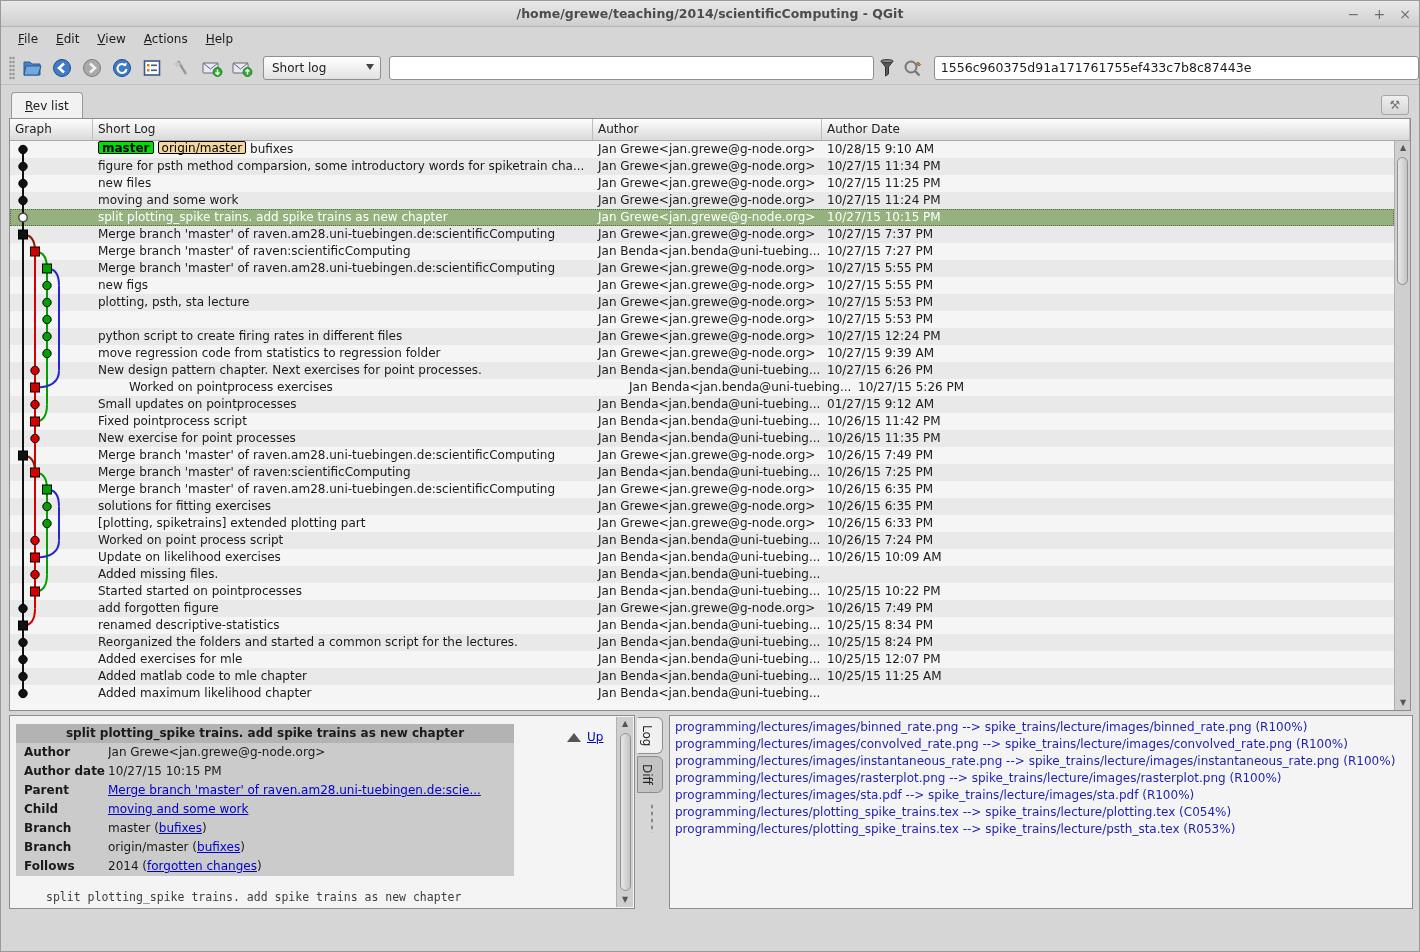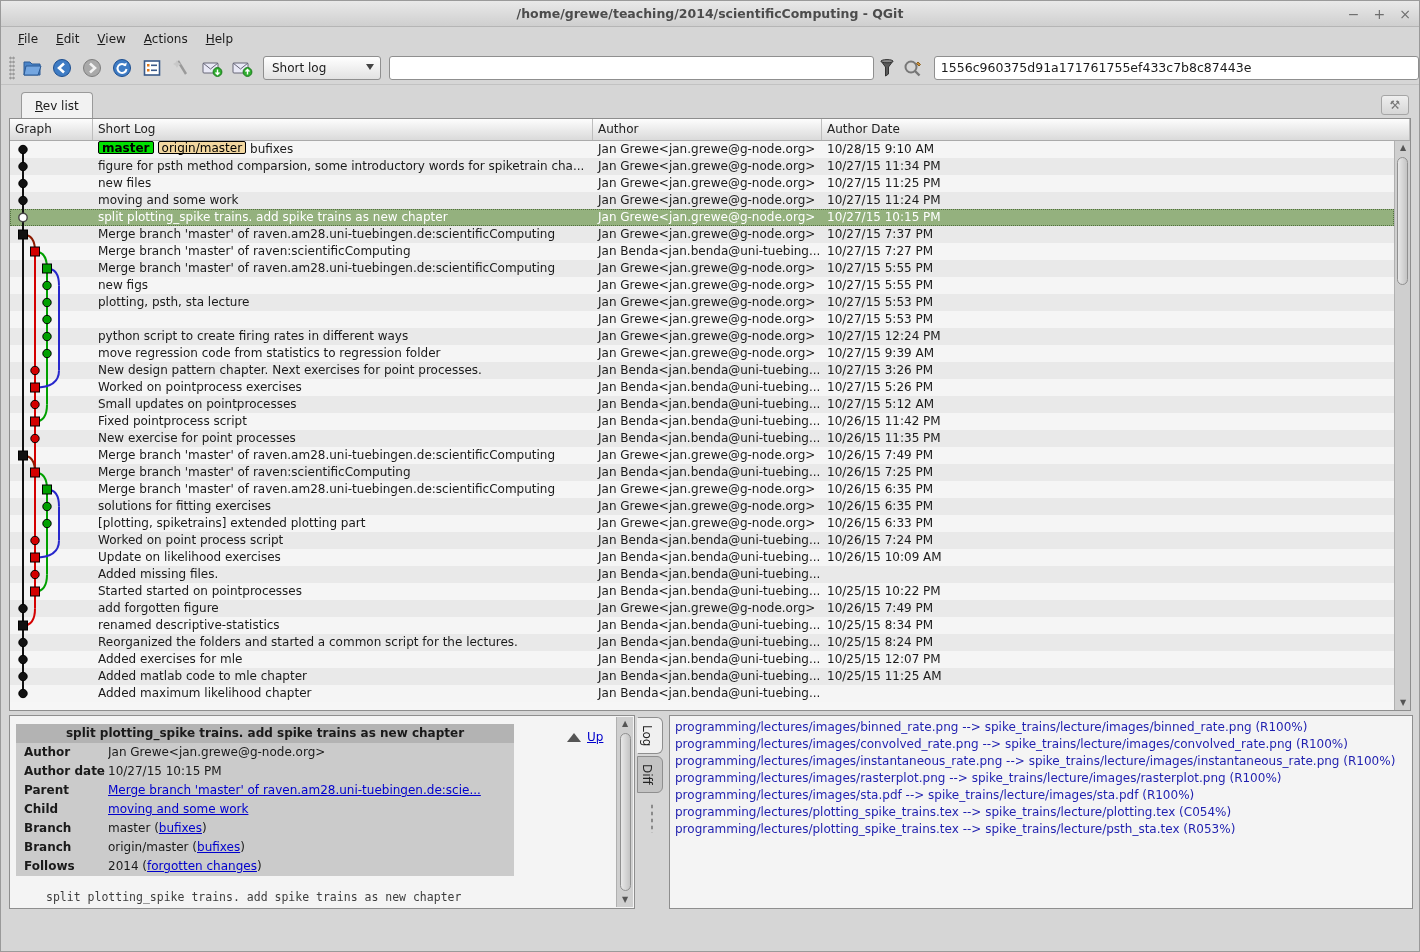--- a/index.html
+++ b/index.html
@@ -31,21 +31,21 @@
     border:1px solid #8f8f8f; border-radius:3px; display:flex; align-items:center; padding-left:8px; position:relative; }
   .combo .arrow { position:absolute; right:6px; top:7px; width:0; height:0;
     border-left:4px solid transparent; border-right:4px solid transparent; border-top:6px solid #444; }
   .tb-input { height:24px; background:#fff; border:1px solid #8f8f8f; border-radius:3px; padding:0 6px;
     font-family:"DejaVu Sans", sans-serif; font-size:12.5px; color:#1a1a1a; }
   .search-input { width:486px; margin-left:8px; }
   .sha-input { width:486px; margin-left:8px; }
 
   
   .tabbar { position:absolute; left:0; top:84px; right:0; height:34px; }
-  .tab { position:absolute; left:20px; bottom:0; height:27px; padding:0 13px; background:#f2f2f2;
+  .tab { position:absolute; left:10px; bottom:0; height:27px; padding:0 13px; background:#f2f2f2;
     border:1px solid #9a9a9a; border-bottom:none; border-radius:4px 4px 0 0;
     display:flex; align-items:center; }
   .tab u { text-decoration:underline; }
   .corner-btn { position:absolute; right:10px; top:10px; width:28px; height:20px;
     background:linear-gradient(#efefef,#d6d6d6); border:1px solid #a5a5a5; border-radius:3px;
     display:flex; align-items:center; justify-content:center; color:#777; font-size:12px; }
 
   
   .revframe { position:absolute; left:8px; top:117px; width:1402px; height:593px;
     border:1px solid #8e8e8e; background:#f6f6f6; }
@@ -281,47 +281,47 @@
           <div class="td" style="flex: 1 1 0%;">10/27/15 5:53 PM</div>
         </div>
         <div class="trow odd">
           <div class="td graphcell" style="width: 83px;"></div>
           <div class="td" style="width: 500px; margin-top: 28px;">psth exercises</div>
           <div class="td" style="width: 229px;">Jan Grewe&lt;jan.grewe@g-node.org&gt;</div>
           <div class="td" style="flex: 1 1 0%;">10/27/15 5:53 PM</div>
         </div>
         <div class="trow even">
           <div class="td graphcell" style="width: 83px;"></div>
-          <div class="td" style="width: 500px;">python script to create firing rates in different ways</div>
+          <div class="td" style="width: 500px;">python script to create firing rates in different files</div>
           <div class="td" style="width: 229px;">Jan Grewe&lt;jan.grewe@g-node.org&gt;</div>
           <div class="td" style="flex: 1 1 0%;">10/27/15 12:24 PM</div>
         </div>
         <div class="trow odd">
           <div class="td graphcell" style="width: 83px;"></div>
           <div class="td" style="width: 500px;">move regression code from statistics to regression folder</div>
           <div class="td" style="width: 229px;">Jan Grewe&lt;jan.grewe@g-node.org&gt;</div>
           <div class="td" style="flex: 1 1 0%;">10/27/15 9:39 AM</div>
         </div>
         <div class="trow even">
           <div class="td graphcell" style="width: 83px;"></div>
           <div class="td" style="width: 500px;">New design pattern chapter. Next exercises for point processes.</div>
           <div class="td" style="width: 229px;">Jan Benda&lt;jan.benda@uni-tuebing...</div>
-          <div class="td" style="flex: 1 1 0%;">10/27/15 3:26 PM</div>
-        </div>
-        <div class="trow odd">
-          <div class="td graphcell" style="width: 83px;"></div>
-          <div class="td" style="width: 500px;">Worked on pointprocess exercises</div>
+          <div class="td" style="flex: 1 1 0%;">10/27/15 6:26 PM</div>
+        </div>
+        <div class="trow odd">
+          <div class="td graphcell" style="width: 83px;"></div>
+          <div class="td" style="width: 500px; margin-left: 31px;">Worked on pointprocess exercises</div>
           <div class="td" style="width: 229px;">Jan Benda&lt;jan.benda@uni-tuebing...</div>
           <div class="td" style="flex: 1 1 0%;">10/27/15 5:26 PM</div>
         </div>
         <div class="trow even">
           <div class="td graphcell" style="width: 83px;"></div>
           <div class="td" style="width: 500px;">Small updates on pointprocesses</div>
           <div class="td" style="width: 229px;">Jan Benda&lt;jan.benda@uni-tuebing...</div>
-          <div class="td" style="flex: 1 1 0%;">10/27/15 5:12 AM</div>
+          <div class="td" style="flex: 1 1 0%;">01/27/15 9:12 AM</div>
         </div>
         <div class="trow odd">
           <div class="td graphcell" style="width: 83px;"></div>
           <div class="td" style="width: 500px;">Fixed pointprocess script</div>
           <div class="td" style="width: 229px;">Jan Benda&lt;jan.benda@uni-tuebing...</div>
           <div class="td" style="flex: 1 1 0%;">10/26/15 11:42 PM</div>
         </div>
         <div class="trow even">
           <div class="td graphcell" style="width: 83px;"></div>
           <div class="td" style="width: 500px;">New exercise for point processes</div>

